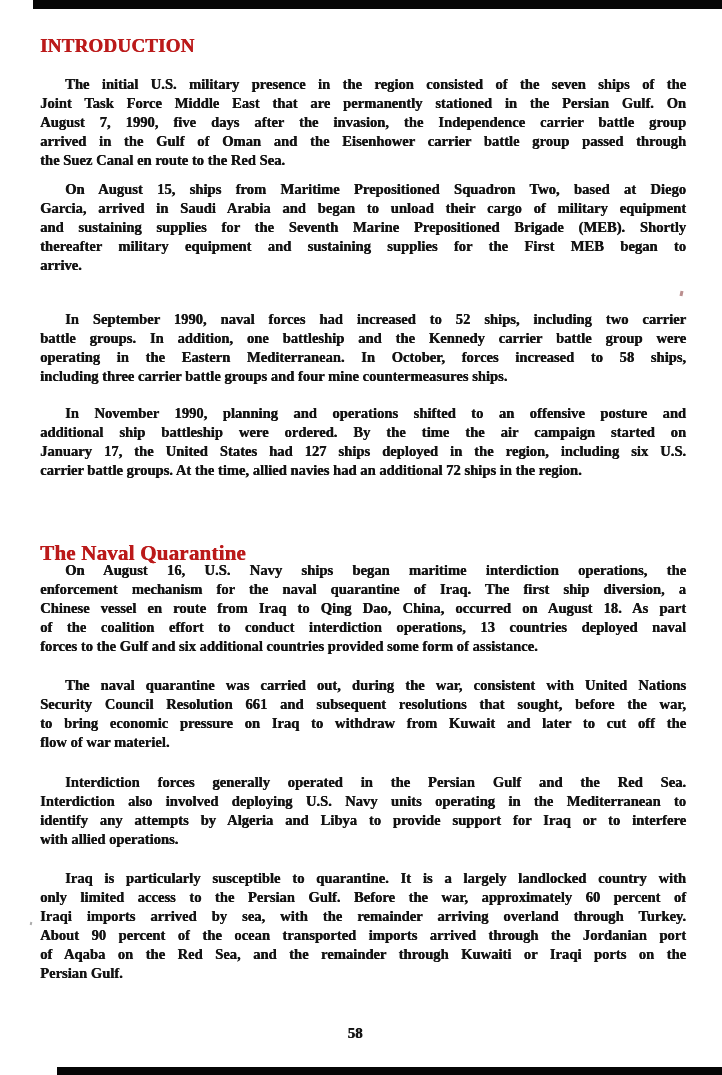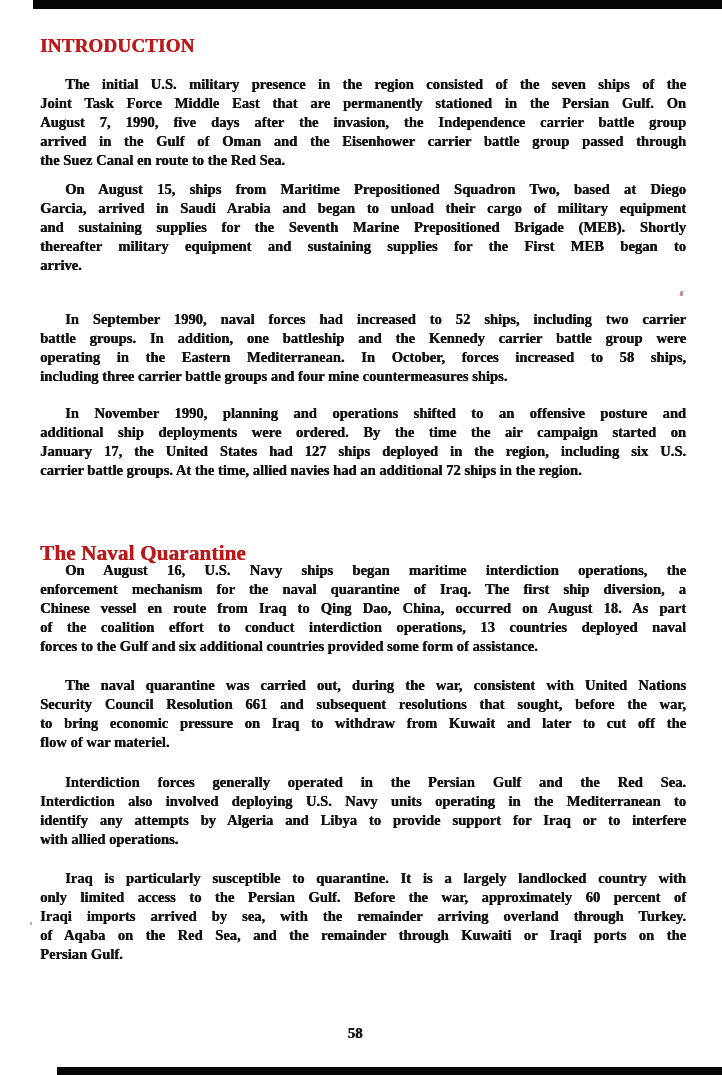--- a/index.html
+++ b/index.html
@@ -96,21 +96,21 @@
 
   <div class="para p3">
       <div class="line first">In September 1990, naval forces had increased to 52 ships, including two carrier</div>
       <div class="line">battle groups. In addition, one battleship and the Kennedy carrier battle group were</div>
       <div class="line">operating in the Eastern Mediterranean. In October, forces increased to 58 ships,</div>
       <div class="line last">including three carrier battle groups and four mine countermeasures ships.</div>
     </div>
 
   <div class="para p4">
       <div class="line first">In November 1990, planning and operations shifted to an offensive posture and</div>
-      <div class="line">additional ship deployments were ordered. By the time the air campaign started on</div>
+      <div class="line">additional ship battleship were ordered. By the time the air campaign started on</div>
       <div class="line">January 17, the United States had 127 ships deployed in the region, including six U.S.</div>
       <div class="line last">carrier battle groups. At the time, allied navies had an additional 72 ships in the region.</div>
     </div>
 
   <div class="heading h2">The Naval Quarantine</div>
 
   <div class="para p5">
       <div class="line first">On August 16, U.S. Navy ships began maritime interdiction operations, the</div>
       <div class="line">enforcement mechanism for the naval quarantine of Iraq. The first ship diversion, a</div>
       <div class="line">Chinese vessel en route from Iraq to Qing Dao, China, occurred on August 18. As part</div>
@@ -129,19 +129,20 @@
       <div class="line first">Interdiction forces generally operated in the Persian Gulf and the Red Sea.</div>
       <div class="line">Interdiction also involved deploying U.S. Navy units operating in the Mediterranean to</div>
       <div class="line">identify any attempts by Algeria and Libya to provide support for Iraq or to interfere</div>
       <div class="line last">with allied operations.</div>
     </div>
 
   <div class="para p8">
       <div class="line first">Iraq is particularly susceptible to quarantine. It is a largely landlocked country with</div>
       <div class="line">only limited access to the Persian Gulf. Before the war, approximately 60 percent of</div>
       <div class="line">Iraqi imports arrived by sea, with the remainder arriving overland through Turkey.</div>
+      <div class="line">About 90 percent of the ocean transported imports arrived through the Jordanian port</div>
       <div class="line">of Aqaba on the Red Sea, and the remainder through Kuwaiti or Iraqi ports on the</div>
       <div class="line last">Persian Gulf.</div>
     </div>
 
   <div class="pagenum">58</div>
 
 </div>
 
 </body></html>

